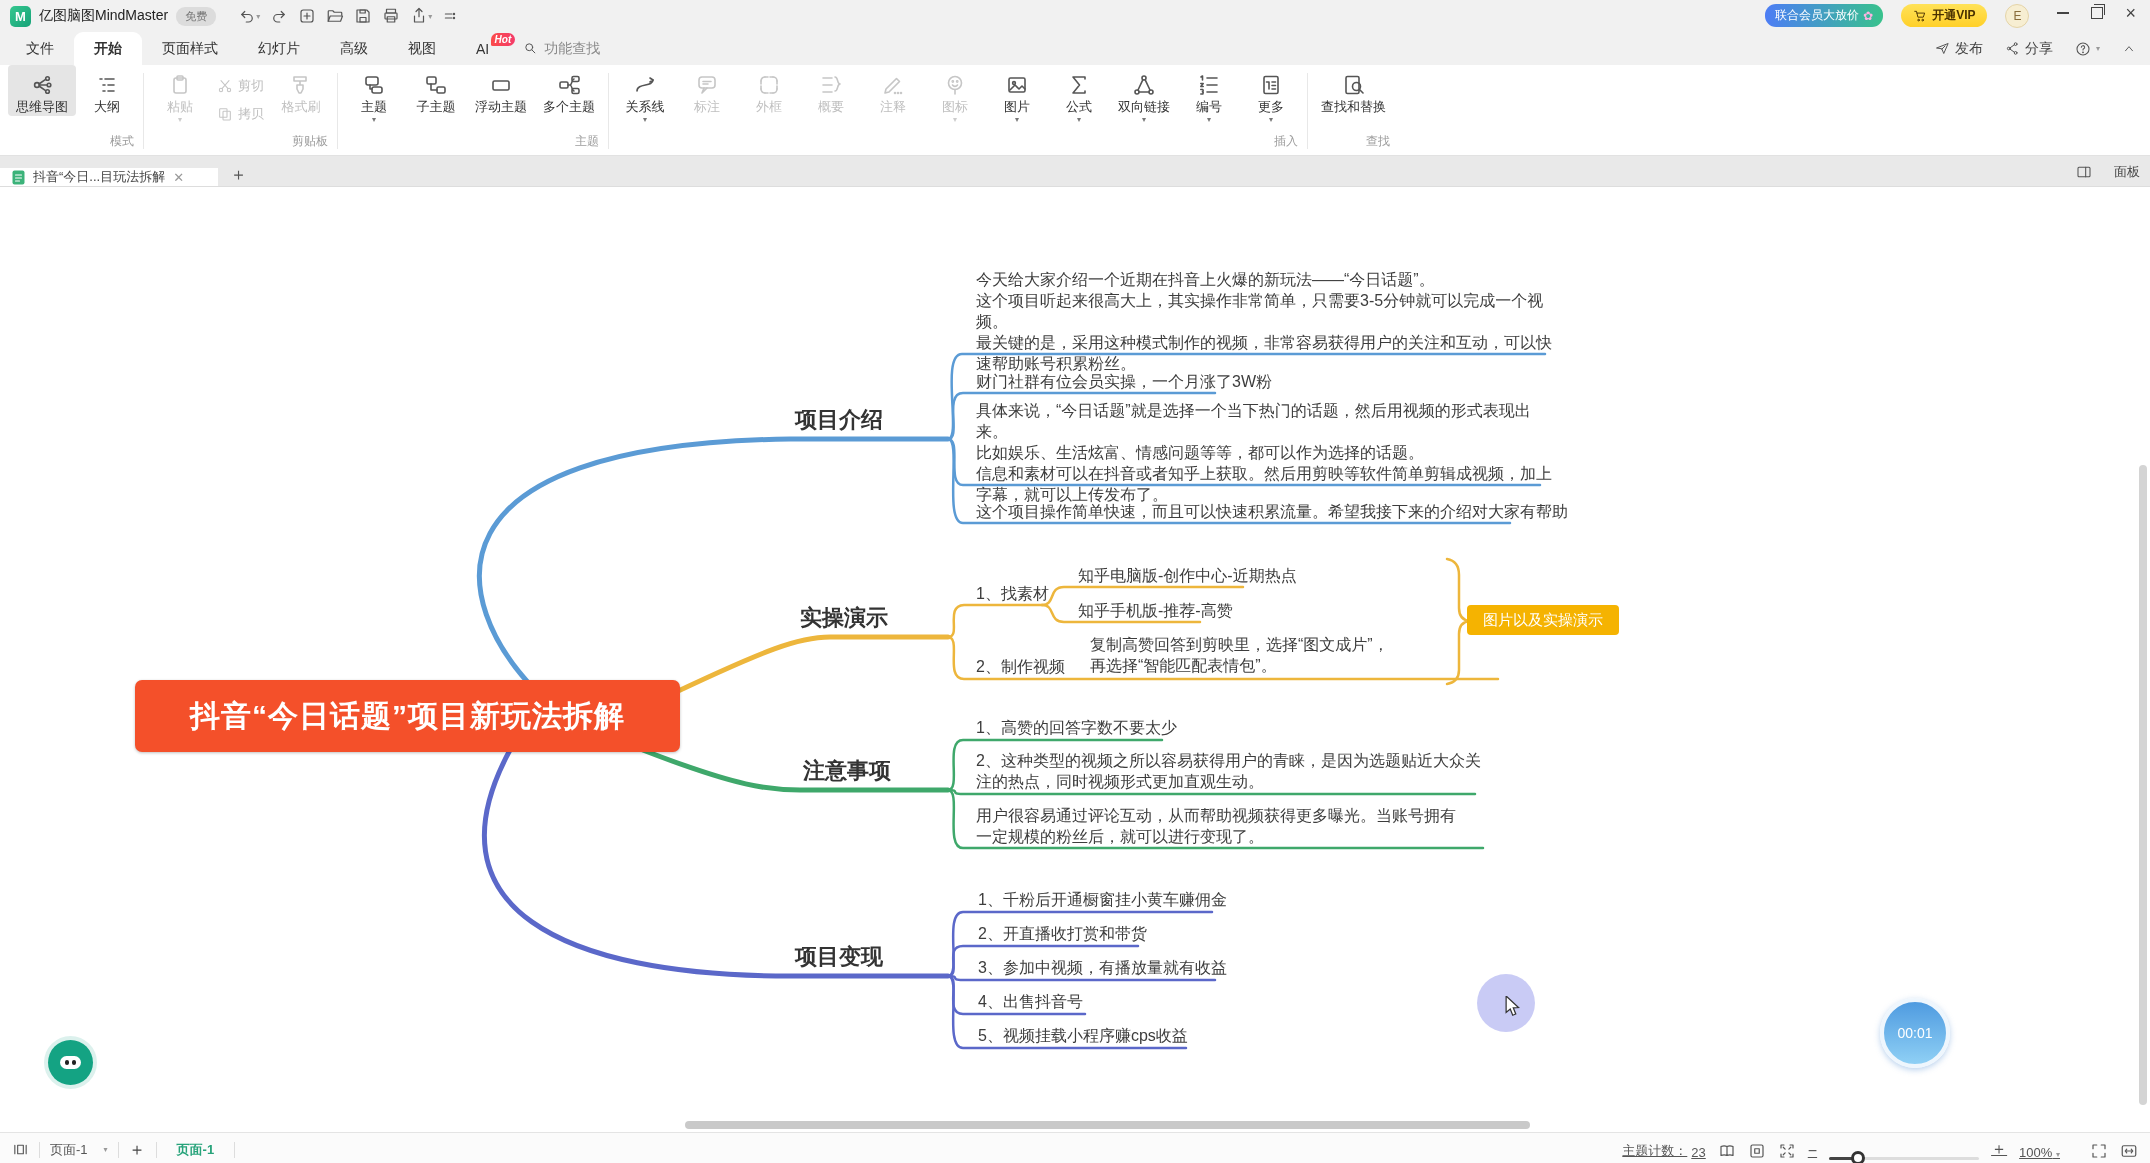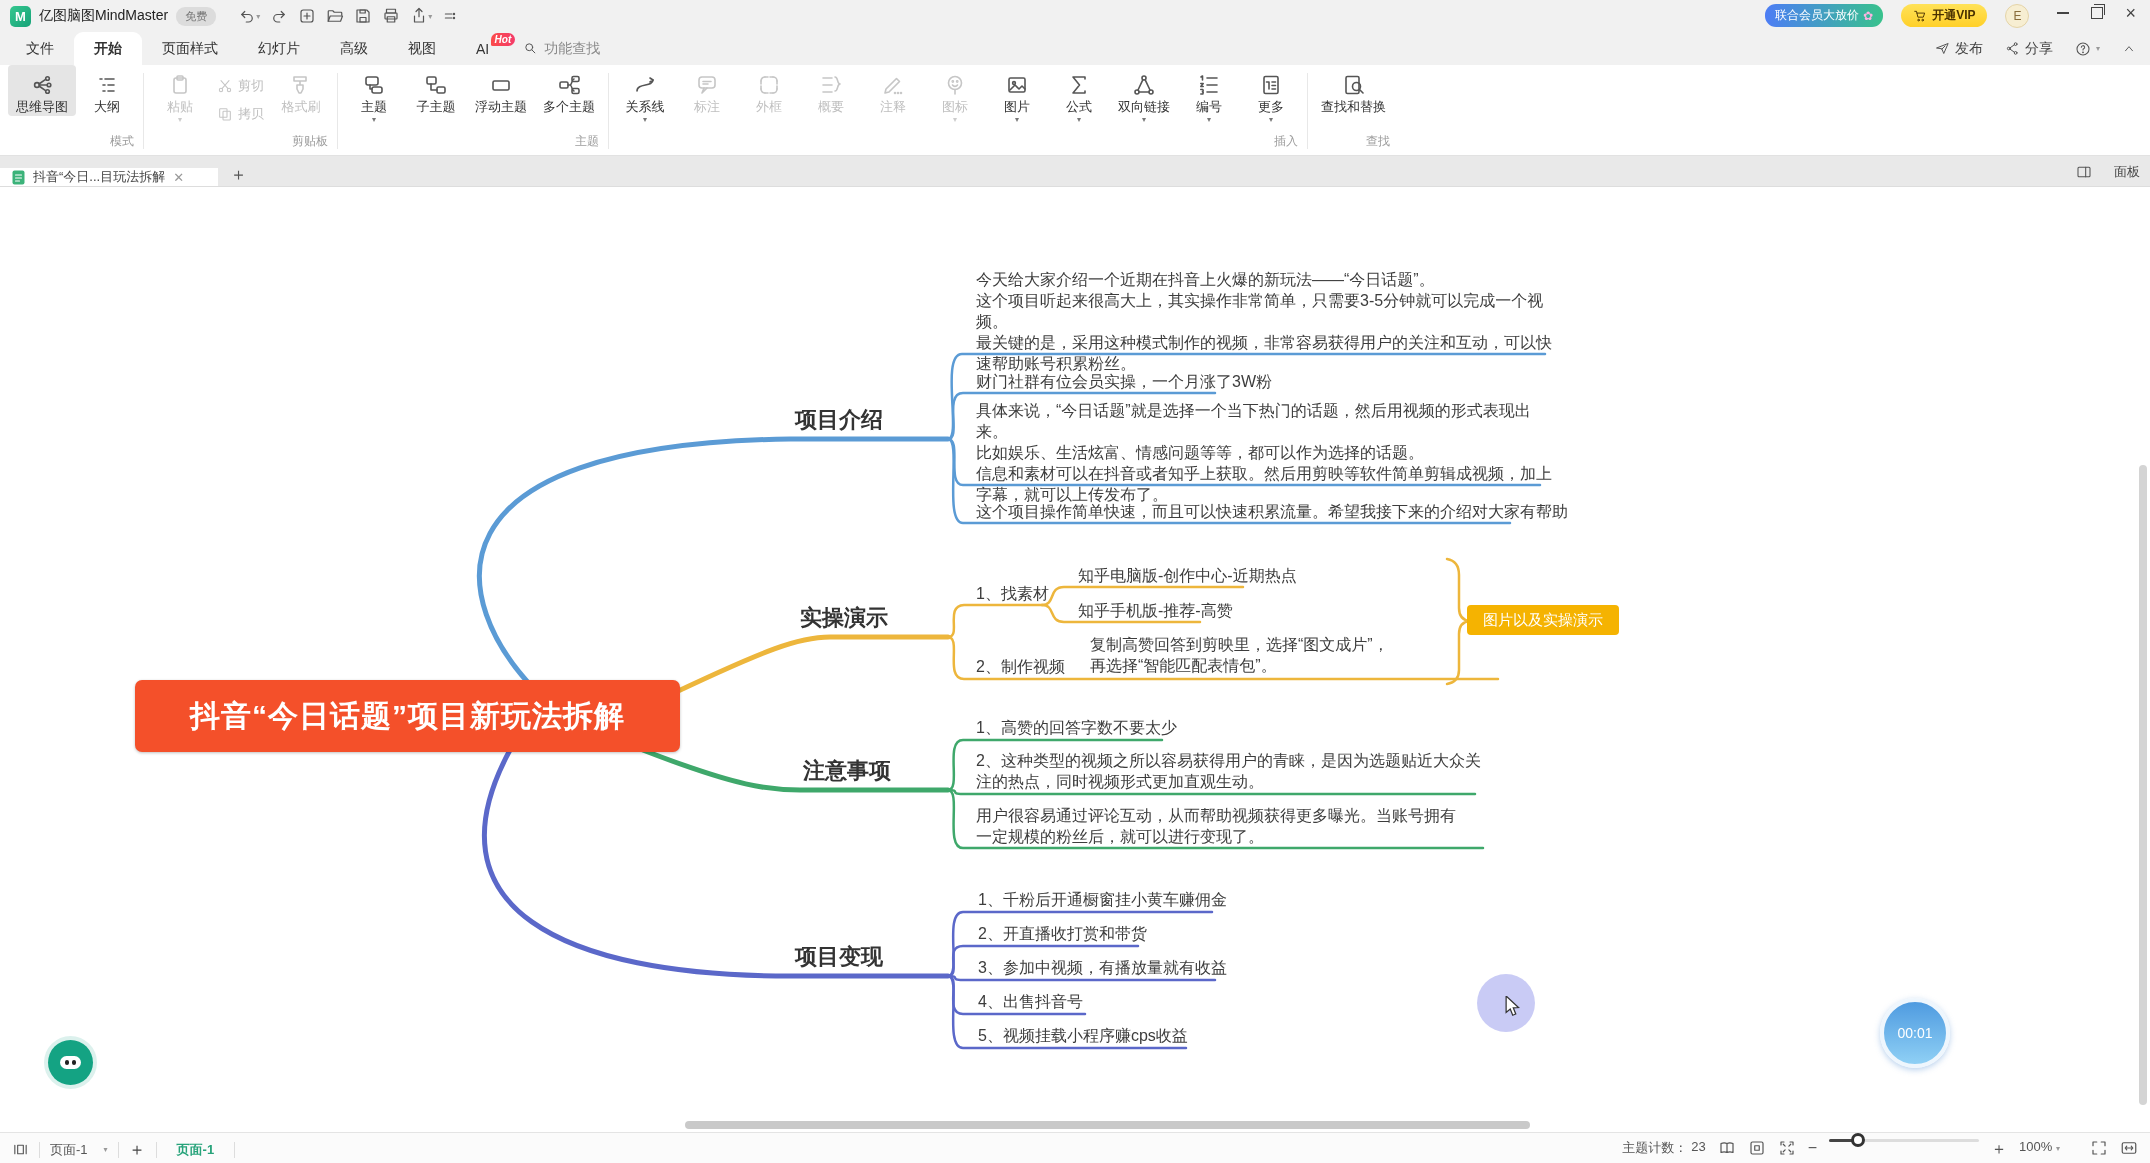--- a/index.html
+++ b/index.html
@@ -87,21 +87,21 @@
          display:flex;align-items:center;justify-content:center;color:#fff;font-size:14px;}
   .hscroll{position:absolute;left:685px;top:934px;width:845px;height:8px;background:#c9c9c9;border-radius:4px;}
   .vscroll{position:absolute;left:2139px;top:278px;width:8px;height:640px;background:#d4d4d4;border-radius:4px;}
 
   
   .statusbar{height:33px;background:#fbfbfb;border-top:1px solid #e4e4e4;display:flex;align-items:center;
              font-size:13px;color:#555;padding:0 12px;gap:10px;}
   .sdiv{width:1px;height:16px;background:#ddd;}
   .pagesel{display:flex;align-items:center;gap:16px;}
   .pagetab{color:#27a37a;font-weight:bold;padding:0 10px;}
-  .sb-right{margin-left:auto;display:flex;align-items:flex-start;gap:12px;}
+  .sb-right{margin-left:auto;display:flex;align-items:flex-end;gap:12px;text-decoration:underline;}
   .slider{width:150px;height:3px;background:#ddd;border-radius:2px;position:relative;}
   .slider .fill{position:absolute;left:0;top:0;height:3px;width:28px;background:#444;border-radius:2px;}
   .knob{position:absolute;left:22px;top:-6px;width:14px;height:14px;border-radius:50%;background:#fff;border:3px solid #333;box-sizing:border-box;}
 </style>
 </head>
 <body>
 
 <div class="app">
 
   <div class="titlebar">

